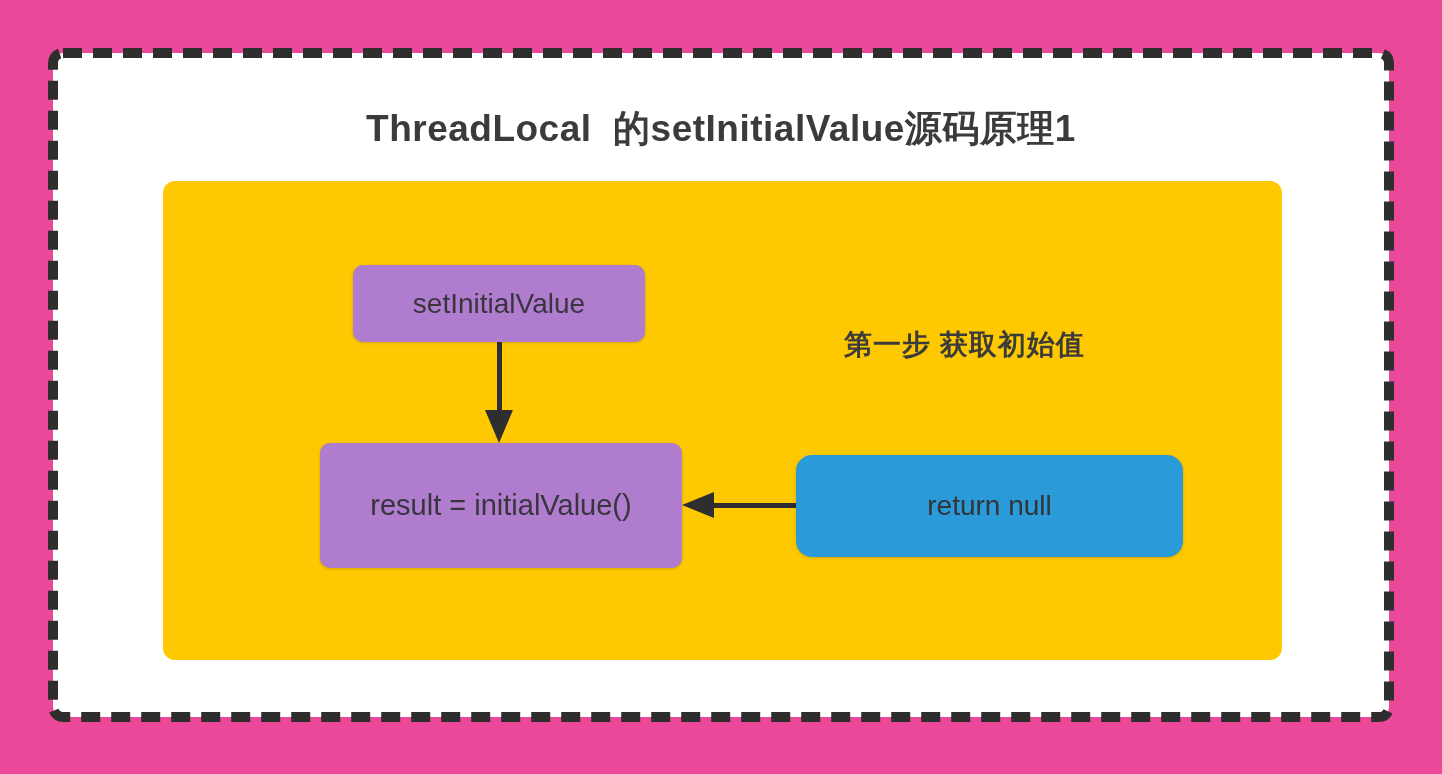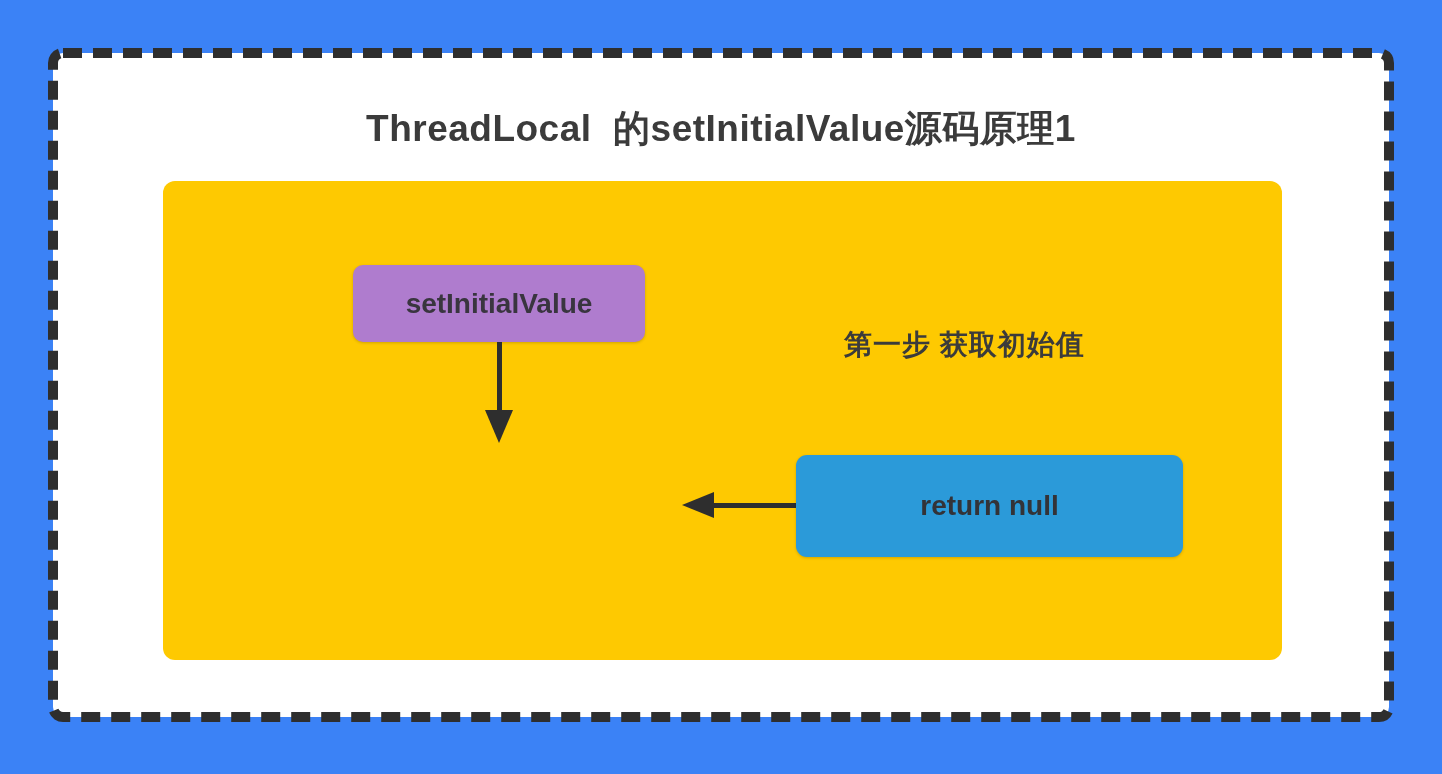--- a/index.html
+++ b/index.html
@@ -5,21 +5,21 @@
   html, body {
     margin: 0;
     padding: 0;
     background: #000;
     font-family: "Liberation Sans", "DejaVu Sans", sans-serif;
   }
   .stage {
     position: relative;
     width: 1442px;
     height: 774px;
-    background: #3b82f6;
+    background: #ec4899;
     overflow: hidden;
   }
   .frame-svg {
     position: absolute;
     left: 0;
     top: 0;
   }
   .title {
     position: absolute;
     left: 48px;
@@ -39,21 +39,21 @@
     width: 1119px;
     height: 479px;
     background: #FEC901;
     border-radius: 12px;
   }
   .node {
     position: absolute;
     display: flex;
     align-items: center;
     justify-content: center;
-    font-weight: 700;
+    font-weight: 400;
     color: #39353f;
     box-sizing: border-box;
     box-shadow: 0 1px 3px rgba(0,0,0,0.18);
     text-align: center;
   }
   .node-purple { background: #AF7CCE; }
   .node-blue   { background: #2B9AD9; }
   .node-set {
     left: 353px;
     top: 265px;
@@ -68,21 +68,21 @@
     width: 362px;
     height: 125px;
     border-radius: 10px;
     font-size: 29px;
   }
   .node-return {
     left: 796px;
     top: 455px;
     width: 387px;
     height: 102px;
-    border-radius: 11px;
+    border-radius: 16px;
     font-size: 28px;
     color: #333338;
   }
   .step-label {
     position: absolute;
     left: 798px;
     top: 326px;
     font-size: 28px;
     font-weight: 700;
     color: #3b3b3b;
@@ -151,20 +151,23 @@
 
   <div class="yellow-canvas"></div>
 
   <div class="node node-purple node-set">
     <span>setInitialValue</span>
   </div>
 
   <div class="arrow-v-line"></div>
   <div class="arrow-v-head"></div>
 
+  <div class="node node-purple node-result">
+    <span>result = initialValue()</span>
+  </div>
 
   <div class="arrow-h-head"></div>
   <div class="arrow-h-line"></div>
 
   <div class="node node-blue node-return">
     <span>return null</span>
   </div>
 
   <div class="step-label">第一步 获取初始值</div>
 

